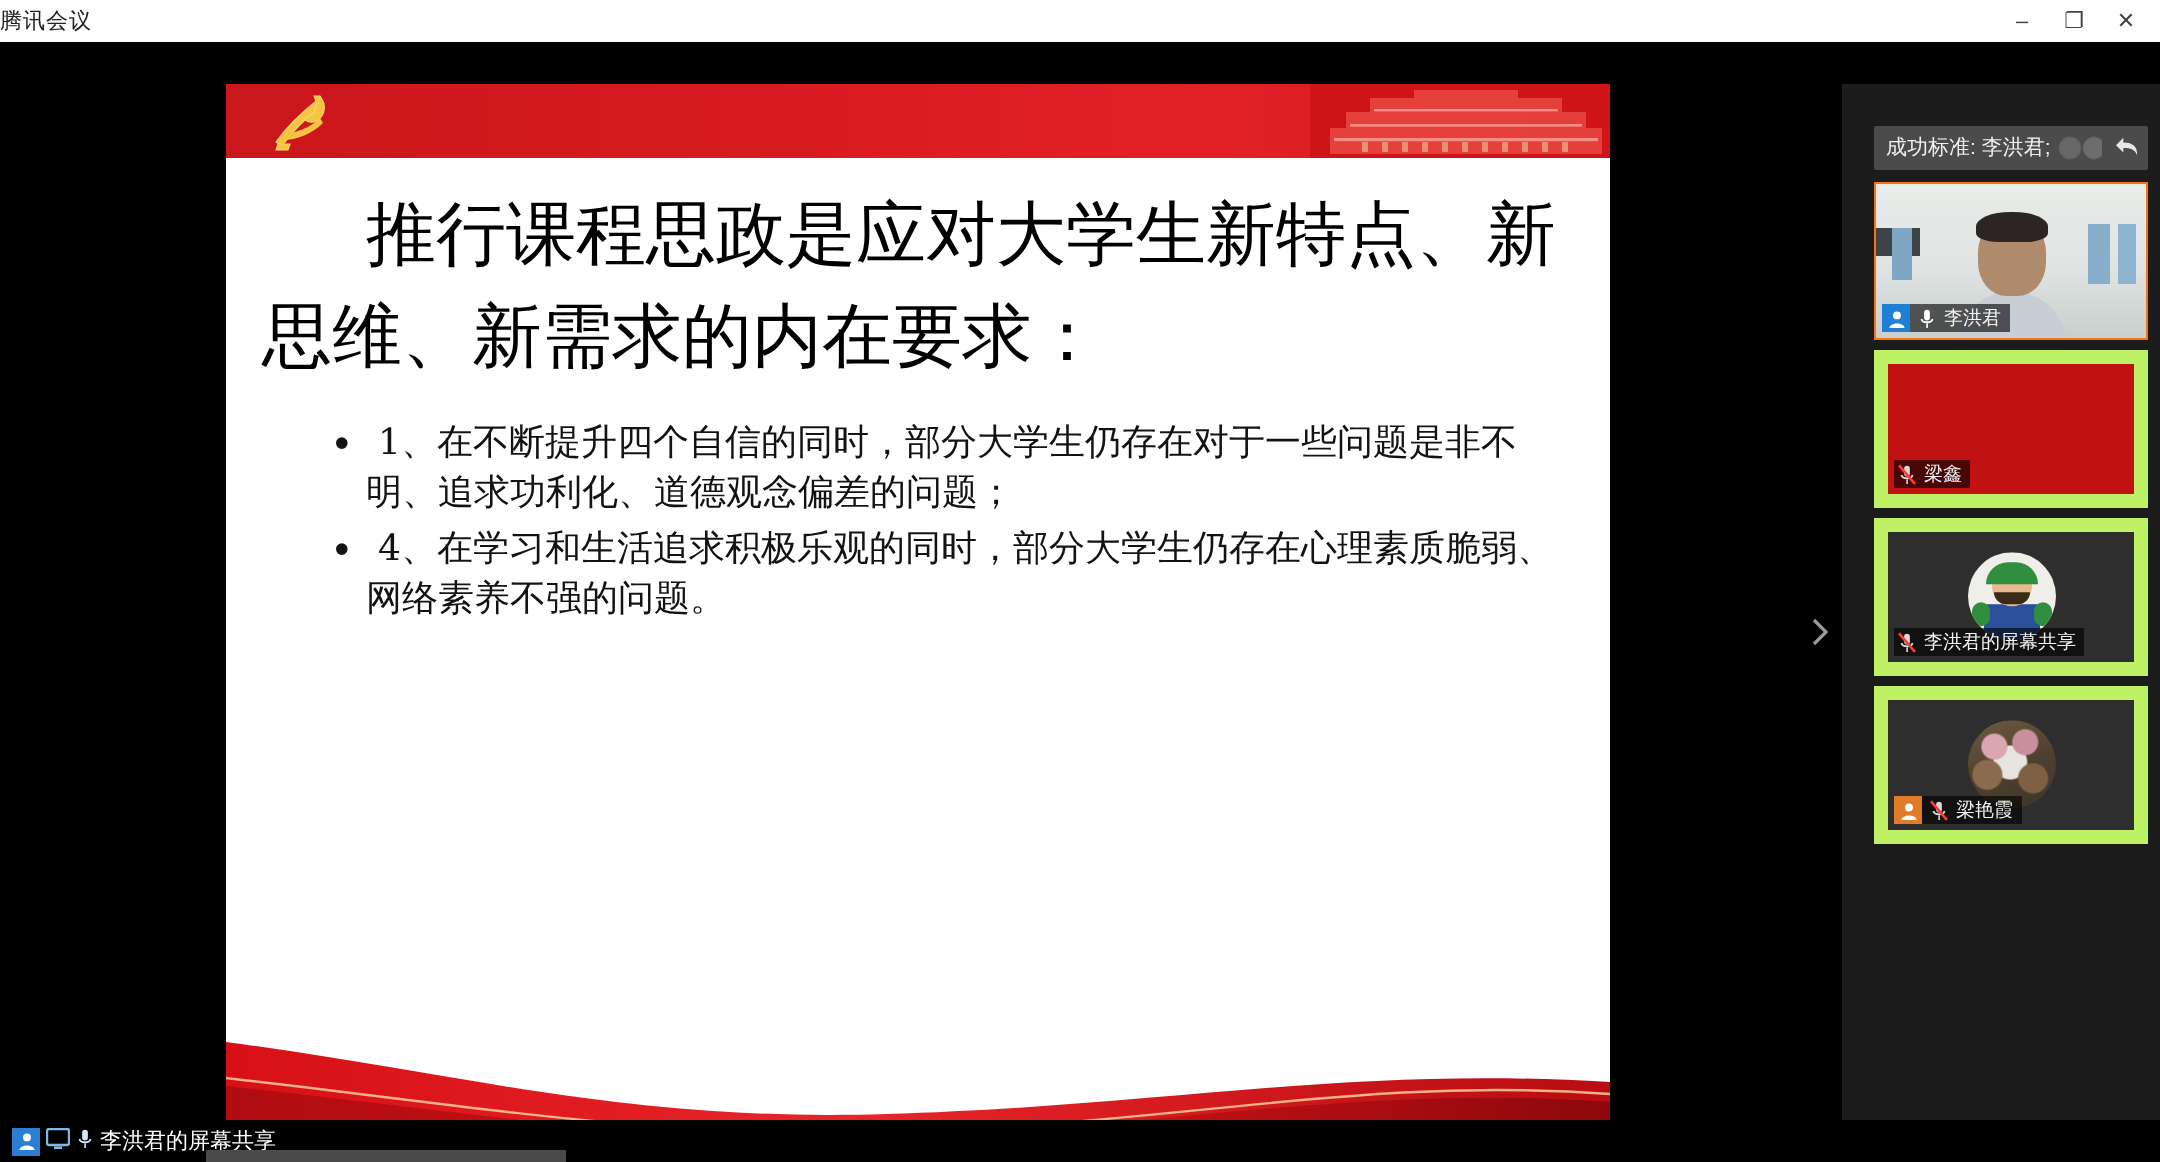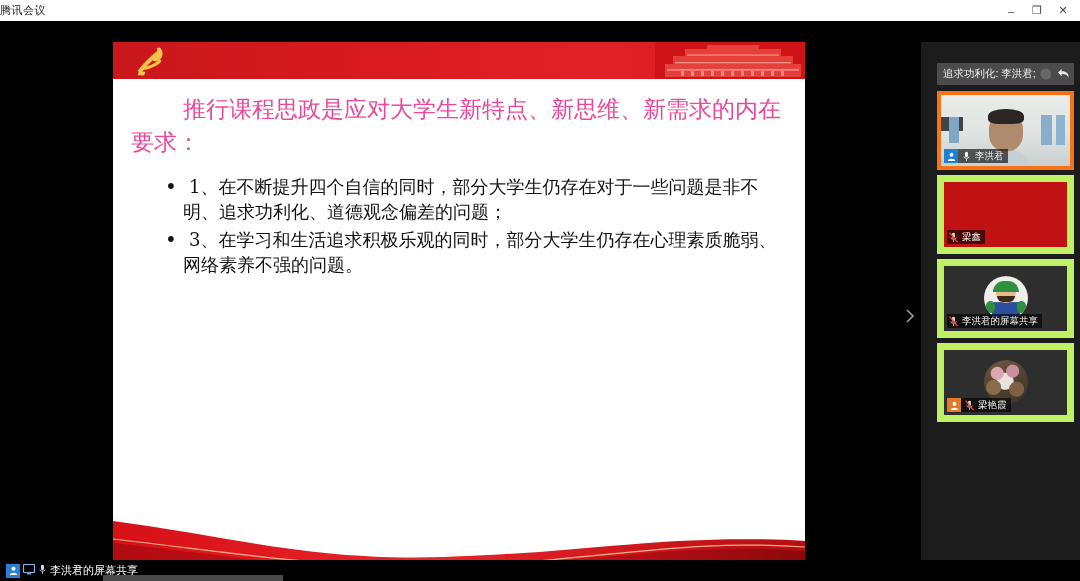--- a/index.html
+++ b/index.html
@@ -56,21 +56,21 @@
   }
   #banner-tiananmen {
     position: absolute; right: 0px; top: 0px; width: 150px; height: 37px;
     opacity: .95;
   }
   #slide-body {
     position: relative; padding: 8px 14px 0 14px; height: 458px;
   }
   #slide-title {
     font-family: "DejaVu Serif", "Liberation Serif", serif;
-    font-size: 23px; line-height: 1.45; color: #ec4899; font-weight: 400;
+    font-size: 35px; line-height: 1.45; color: #000000; font-weight: 400;
     text-indent: 52px; letter-spacing: 0px;
     padding: 6px 6px 0 4px;
   }
   #bullets {
     margin-top: 14px;
     padding-left: 30px;
   }
   .bullet {
     position: relative;
     font-family: "DejaVu Serif", "Liberation Serif", serif;
@@ -127,21 +127,21 @@
   }
 
   .tile {
     position: relative;
     margin: 5px 6px 0 16px;
     height: 79px;
     background: #2b2b2b;
     border: 7px solid #bef264;
     overflow: hidden;
   }
-  .tile.active { border: 4px solid #f97316; }
+  .tile.active { border: 1px solid #f97316; }
 
   .tile-name {
     position: absolute; left: 3px; bottom: 3px;
     height: 14px; display: flex; align-items: center;
     background: rgba(0,0,0,.62);
     padding-right: 4px;
     font-size: 9.5px; color: #f2f2f2; white-space: nowrap;
   }
   .ava {
     width: 14px; height: 14px; flex: none;
@@ -294,21 +294,21 @@
             <rect x="116" y="29" width="3" height="5"></rect>
           <rect x="126" y="29" width="3" height="5"></rect>
         </g>
       </svg>
     </div>
 
     <div id="slide-body">
       <div id="slide-title">推行课程思政是应对大学生新特点、新思维、新需求的内在要求：</div>
       <div id="bullets">
         <div class="bullet">1、在不断提升四个自信的同时，部分大学生仍存在对于一些问题是非不明、追求功利化、道德观念偏差的问题；</div>
-        <div class="bullet">3、在学习和生活追求积极乐观的同时，部分大学生仍存在心理素质脆弱、网络素养不强的问题。</div>
+        <div class="bullet">4、在学习和生活追求积极乐观的同时，部分大学生仍存在心理素质脆弱、网络素养不强的问题。</div>
       </div>
     </div>
 
     <svg id="slide-footer" viewBox="0 0 692 86" preserveAspectRatio="none">
       <defs>
         <linearGradient id="wg1" x1="0" y1="0" x2="1" y2="0">
           <stop offset="0%" stop-color="#d61016"></stop>
           <stop offset="45%" stop-color="#e8252a"></stop>
           <stop offset="100%" stop-color="#b80d12"></stop>
         </linearGradient>
@@ -332,21 +332,21 @@
 
   <div id="collapse-handle">
     <svg viewBox="0 0 8 14" width="8" height="14">
       <path d="M1 1 L7 7 L1 13" fill="none" stroke="#9a9a9a" stroke-width="1.6"></path>
     </svg>
   </div>
 
   <div id="sidebar">
 
     <div id="speaking-bar">
-      <span id="speaking-label">追求功利化: 李洪君;</span>
+      <span id="speaking-label">成功标准: 李洪君;</span>
       <span id="speaking-ghost"></span>
       <span id="speaking-return">
         <svg viewBox="0 0 14 12" width="13" height="11">
           <path d="M5 1 L1 5 L5 9 L5 6.5 C9 6.5 11.5 7.5 12.5 10.5 C12.8 6 10.5 3.5 5 3.5 Z" fill="#e8e8e8"></path>
         </svg>
       </span>
     </div>
 
     <div class="tile active" id="tile-video-1">
       <div id="v1-wall"></div>

